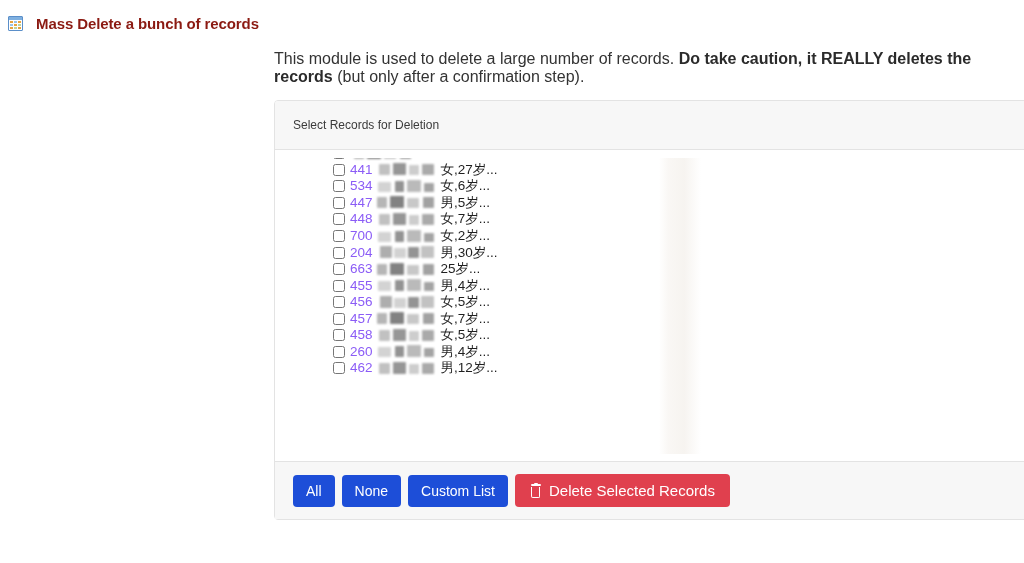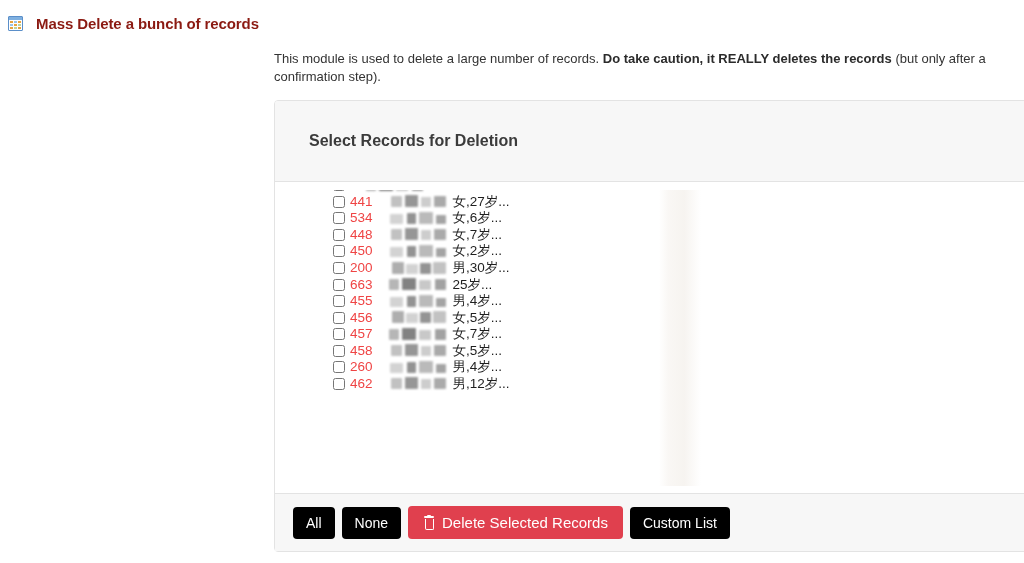--- a/index.html
+++ b/index.html
@@ -71,21 +71,21 @@
 
   
   .content-col {
     position: absolute;
     left: 274px;
     top: 50px;
     width: 760px;
   }
 
   .intro-text {
-    font-size: 13px;
+    font-size: 16px;
     line-height: 18px;
     color: #333333;
     width: 712px;
     margin: 0 0 14px 0;
   }
   .intro-text b { font-weight: bold; color: #2b2b2b; }
 
   
   .panel {
     border: 1px solid #e3e3e3;
@@ -94,24 +94,24 @@
     width: 752px;
     box-sizing: border-box;
   }
   .panel-heading {
     background: #f7f7f7;
     border-bottom: 1px solid #e3e3e3;
     padding: 15px 18px;
     border-radius: 3px 0 0 0;
   }
   .panel-title {
-    font-size: 16px;
+    font-size: 12px;
     color: #3b3b3b;
-    font-weight: bold;
-    margin: 16px;
+    font-weight: normal;
+    margin: 0;
     line-height: 18px;
   }
   .panel-body {
     padding: 6px 0 8px 0;
     height: 297px;
     overflow: hidden;
     position: relative;
   }
 
   .record-list {
@@ -133,22 +133,22 @@
   }
   .record-row input[type="checkbox"] {
     margin: 0 5px 0 0;
     width: 12px;
     height: 12px;
     flex: 0 0 12px;
     vertical-align: middle;
   }
   .rec-id {
     font-size: 13.5px;
-    color: #ef4444;
-    margin-right: 16px;
+    color: #8b5cf6;
+    margin-right: 4px;
   }
   .rec-name {
     display: inline-block;
     position: relative;
     height: 13px;
     width: 62px;
     margin-right: 2px;
     overflow: hidden;
     vertical-align: middle;
     filter: blur(1.1px);
@@ -226,21 +226,21 @@
     line-height: 1;
     border: none;
     border-radius: 4px;
     cursor: pointer;
     color: #ffffff;
     padding: 9px 13px;
     box-sizing: border-box;
     white-space: nowrap;
   }
   .btn-default {
-    background: #000000;
+    background: #1d4ed8;
   }
   .btn-danger {
     background: #e0404e;
     padding: 9px 15px;
     display: inline-flex;
     align-items: center;
     gap: 7px;
     font-size: 15px;
   }
   .trash-icon {
@@ -343,43 +343,54 @@
             <span class="rec-name bk-b">
               <span></span>
               <span></span>
               <span></span>
               <span></span>
             </span>
             <span class="rec-meta">女,6岁...</span>
           </li>
           <li class="record-row">
             <input type="checkbox" style="">
+            <span class="rec-id">447</span>
+            <span class="rec-name bk-d">
+              <span></span>
+              <span></span>
+              <span></span>
+              <span></span>
+            </span>
+            <span class="rec-meta">男,5岁...</span>
+          </li>
+          <li class="record-row">
+            <input type="checkbox" style="">
             <span class="rec-id">448</span>
             <span class="rec-name bk-a">
               <span></span>
               <span></span>
               <span></span>
               <span></span>
             </span>
             <span class="rec-meta">女,7岁...</span>
           </li>
           <li class="record-row">
             <input type="checkbox" style="">
-            <span class="rec-id">450</span>
+            <span class="rec-id">700</span>
             <span class="rec-name bk-b">
               <span></span>
               <span></span>
               <span></span>
               <span></span>
             </span>
             <span class="rec-meta">女,2岁...</span>
           </li>
           <li class="record-row">
             <input type="checkbox" style="">
-            <span class="rec-id">200</span>
+            <span class="rec-id">204</span>
             <span class="rec-name bk-c">
               <span></span>
               <span></span>
               <span></span>
               <span></span>
             </span>
             <span class="rec-meta">男,30岁...</span>
           </li>
           <li class="record-row">
             <input type="checkbox" style="">
@@ -460,23 +471,23 @@
           </li>
         </ul>
       <div class="blur-column"></div>
       <div class="clip-top"></div>
       <div class="clip-bottom"></div>
     </div>
 
     <div class="panel-footer">
       <button class="btn btn-default">All</button>
       <button class="btn btn-default">None</button>
+      <button class="btn btn-default">Custom List</button>
       <button class="btn btn-danger">
         <span class="trash-icon">
             <span class="trash-lid"></span>
           </span>
         <span>Delete Selected Records</span>
       </button>
-      <button class="btn btn-default">Custom List</button>
     </div>
 
   </div>
 </div>
 
 </body></html>

